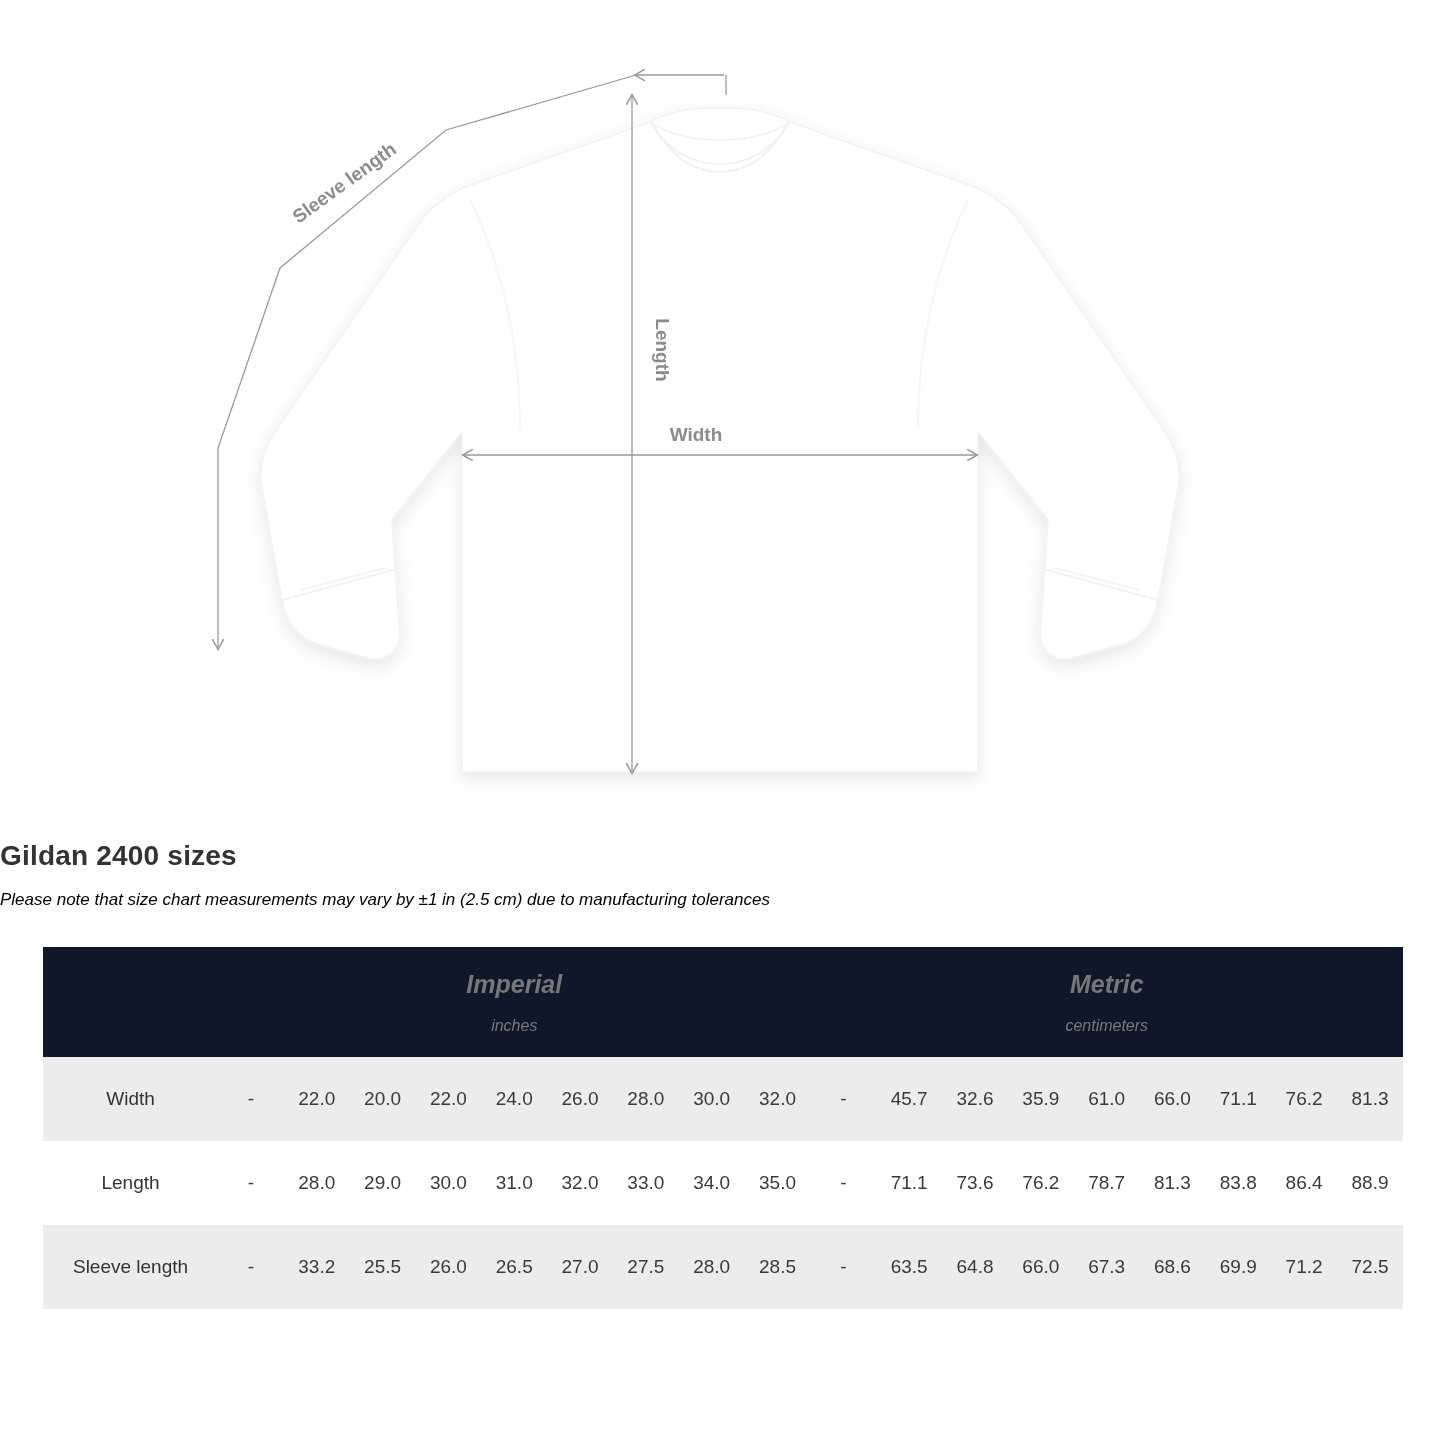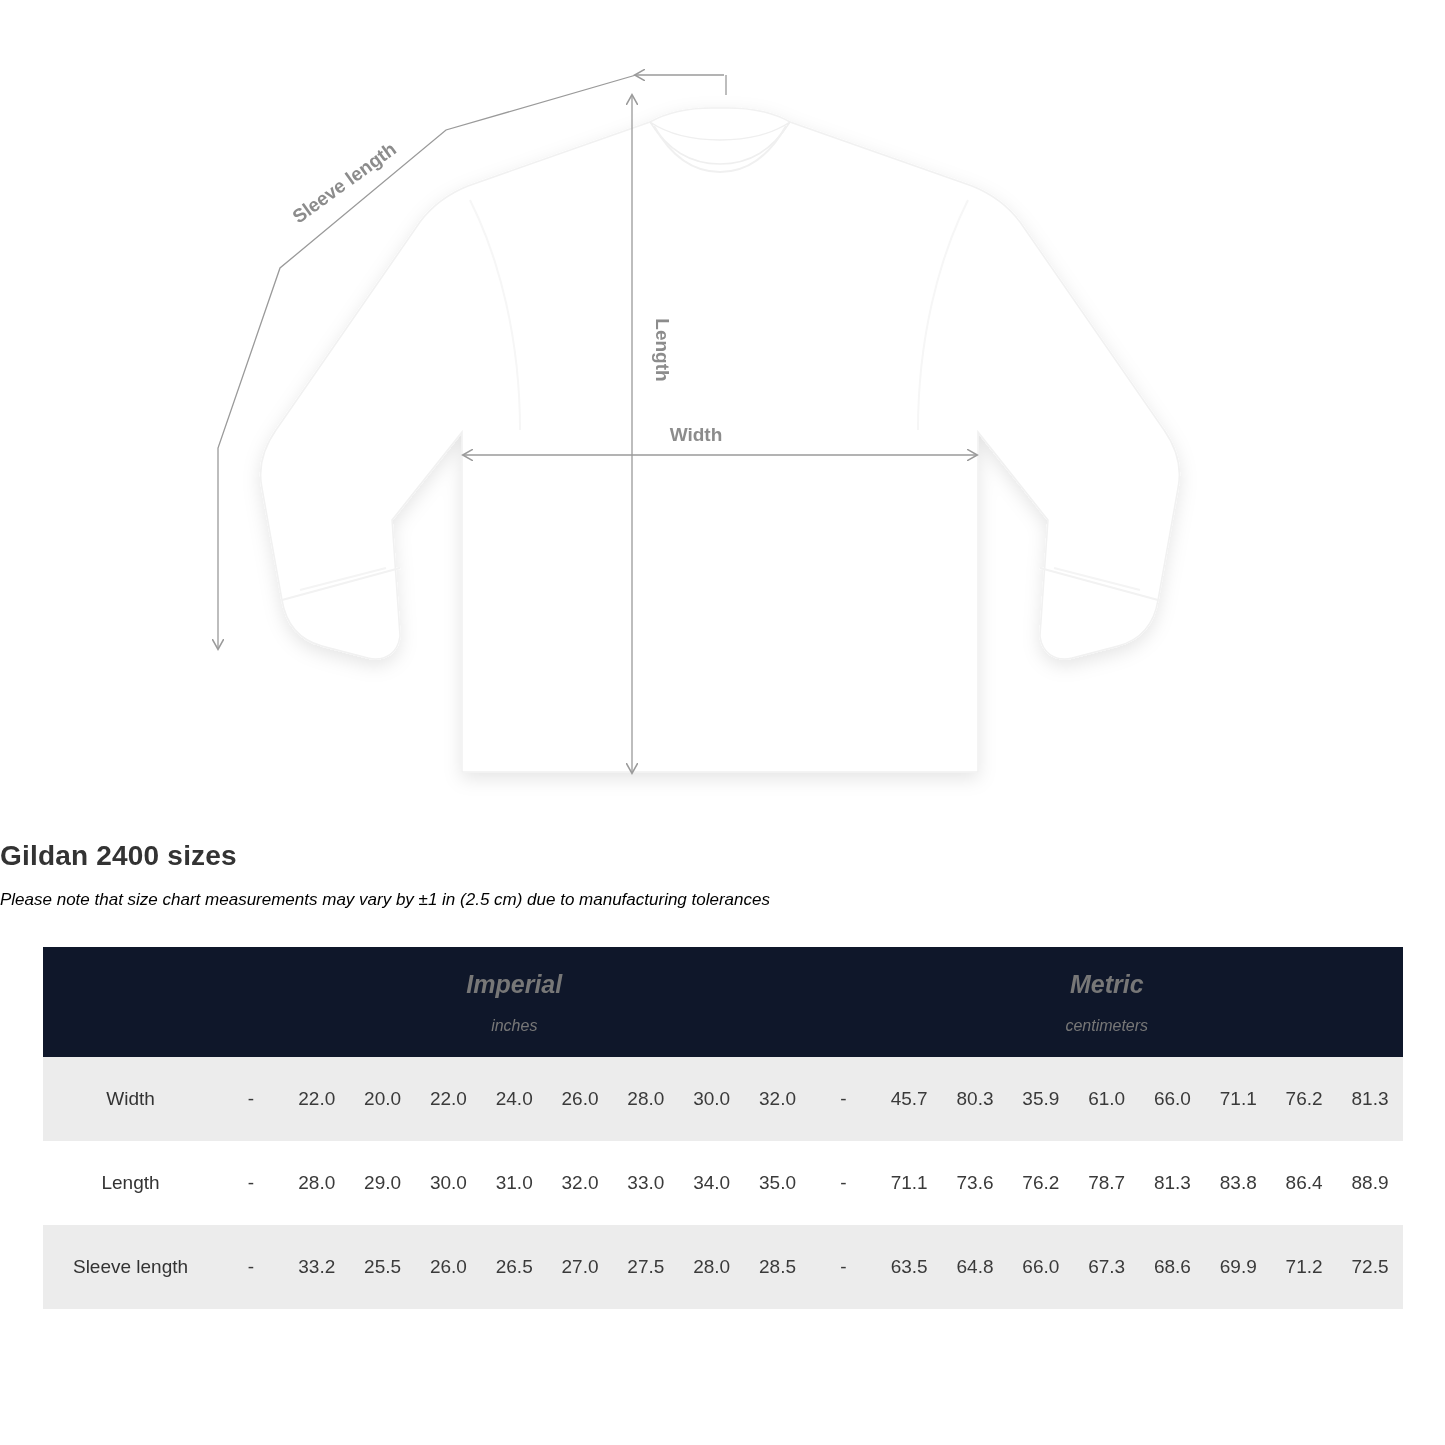--- a/index.html
+++ b/index.html
@@ -251,21 +251,21 @@
           <td>22.0</td>
           <td>20.0</td>
           <td>22.0</td>
           <td>24.0</td>
           <td>26.0</td>
           <td>28.0</td>
           <td>30.0</td>
           <td>32.0</td>
           <td>-</td>
           <td>45.7</td>
-          <td>80.3</td>
+          <td>32.6</td>
           <td>35.9</td>
           <td>61.0</td>
           <td>66.0</td>
           <td>71.1</td>
           <td>76.2</td>
           <td>81.3</td>
         </tr>
 
         <tr class="data-row plain">
           <td class="label-cell">Length</td>

